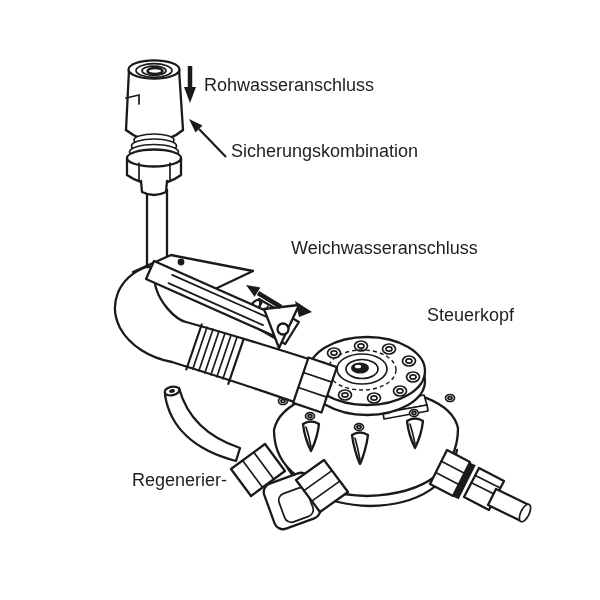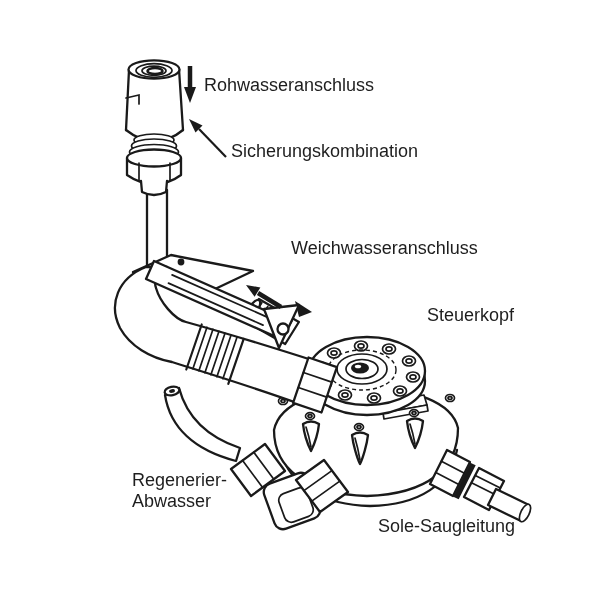--- a/index.html
+++ b/index.html
@@ -227,17 +227,15 @@
     </g>
   </g>
 </svg>
 
 <div class="lbl" style="left:204px;top:75px;">Rohwasseranschluss</div>
 <div class="lbl" style="left:231px;top:141px;text-align:right;">Sicherungskombination</div>
 <div class="lbl" style="left:291px;top:238px;text-align:center;">Weichwasseranschluss</div>
 <div class="lbl" style="left:427px;top:305px;text-align:right;">Steuerkopf</div>
 <div class="lbl" style="left:100px;top:470px;margin-left:32px;">
   <div>Regenerier-</div>
-  <div>Abwasser</div>
 </div>
-<div class="lbl" style="left:378px;top:516px;">Sole-Saugleitung</div>
 
 </div>
 
 </body></html>

